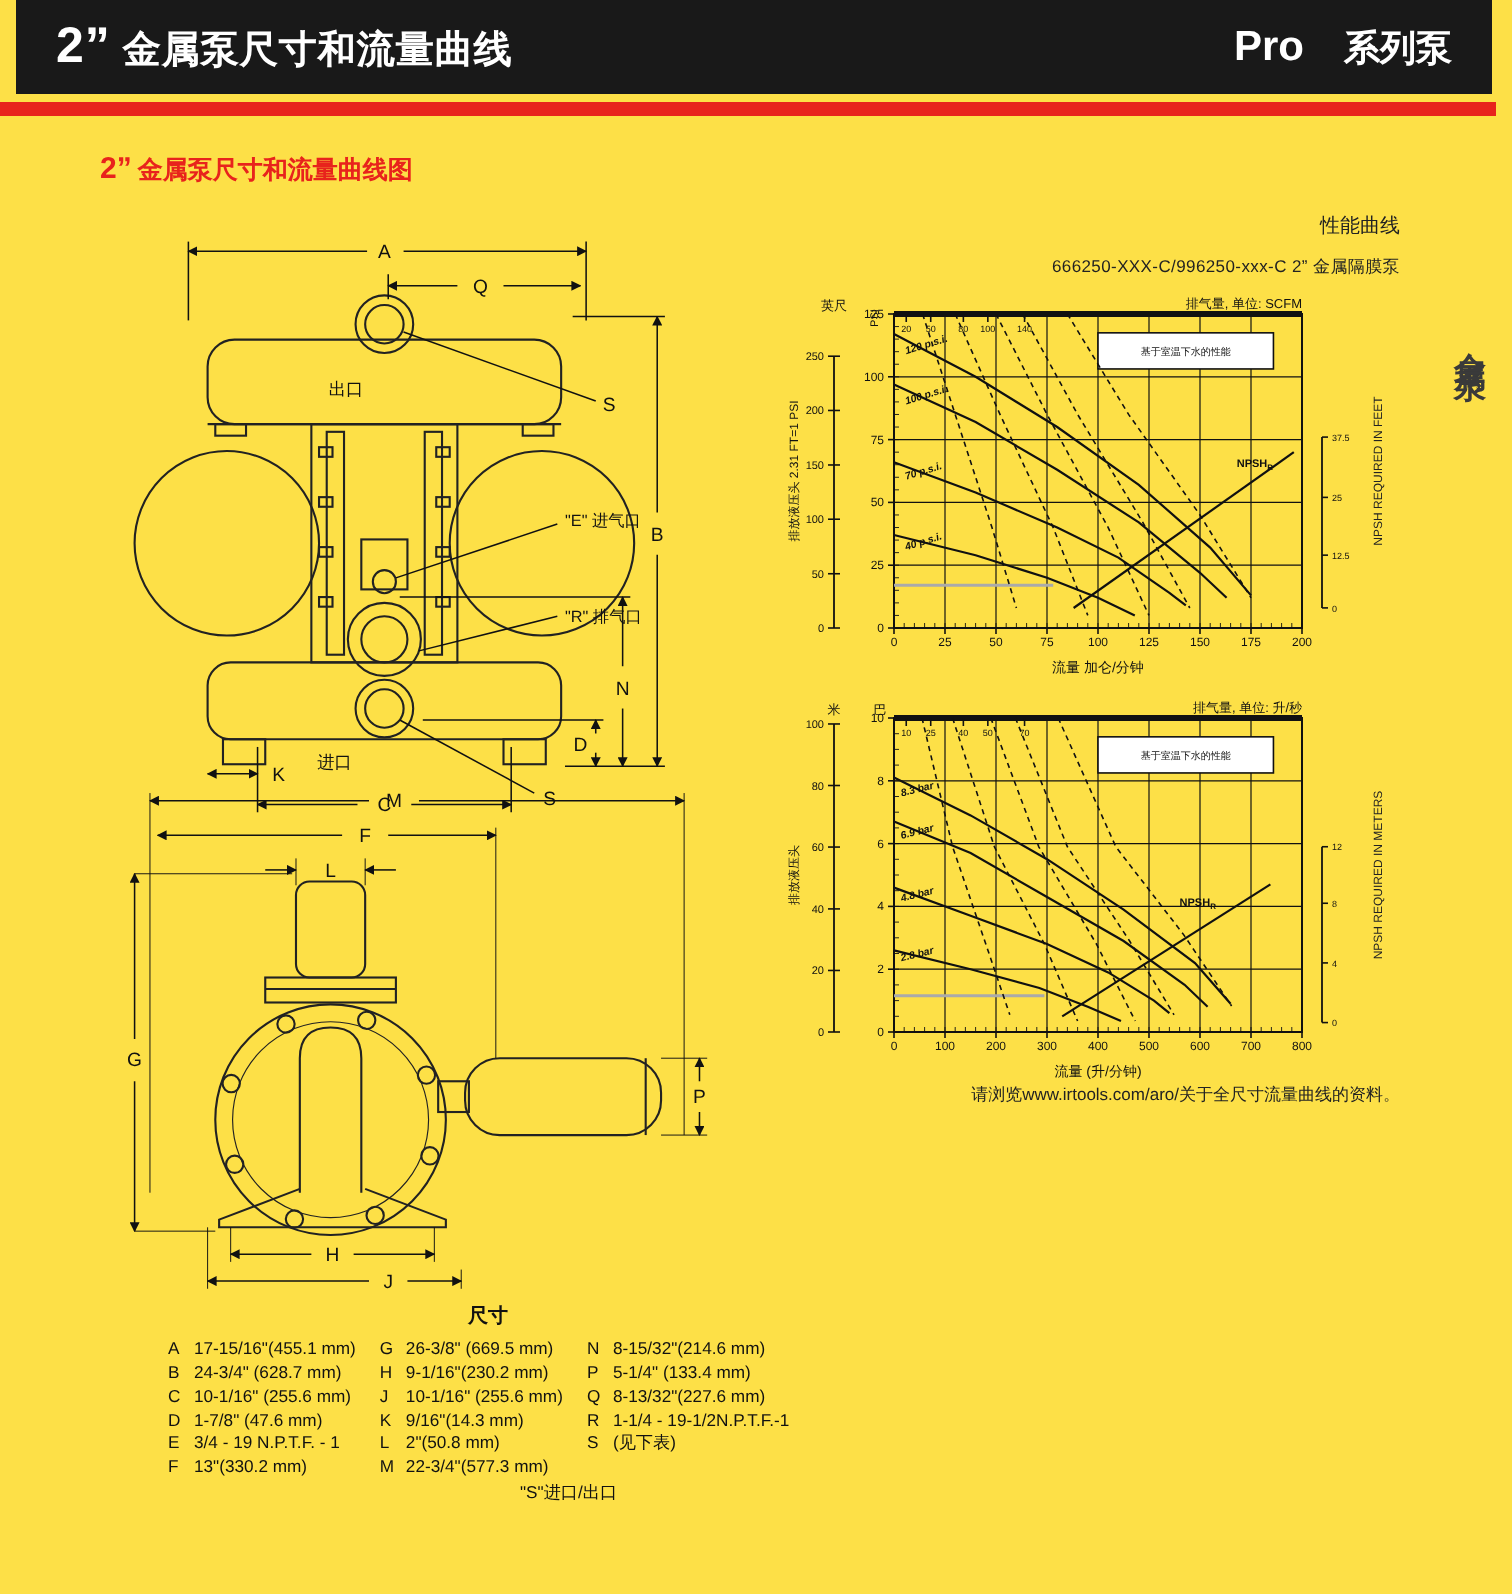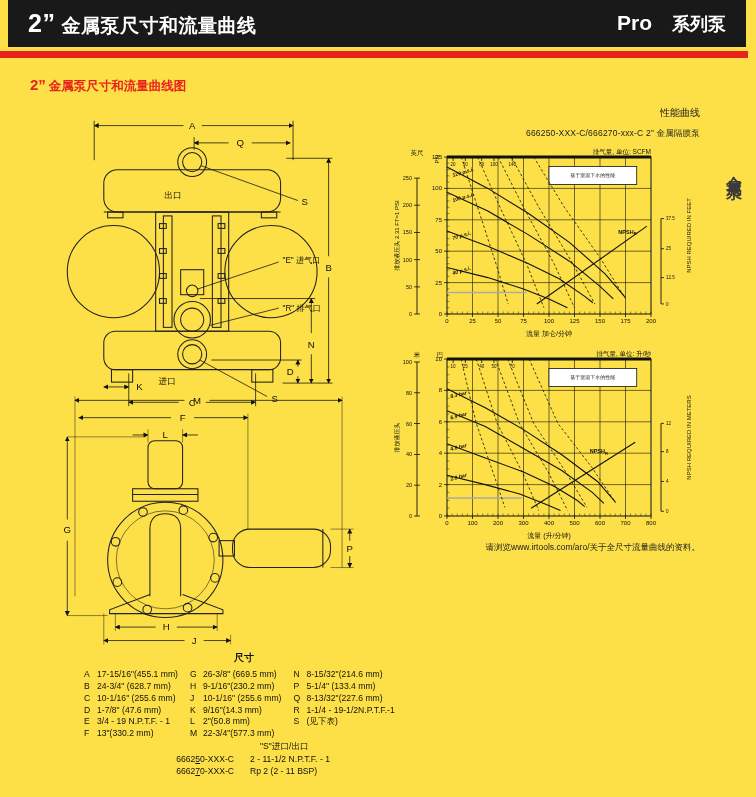--- a/index.html
+++ b/index.html
@@ -4,21 +4,21 @@
 <style>
   html,body{margin:0;padding:0;background:#f2f2f2}
   .page{position:relative;width:756px;height:797px;background:#fde047;font-family:"Liberation Sans",sans-serif;overflow:hidden}
   .hdr{position:absolute;left:8px;top:0;width:738px;height:47px;background:#191919;color:#fff;
        display:flex;align-items:center;justify-content:space-between;padding:0 20px;box-sizing:border-box}
   .hdr-left{font-weight:bold;font-size:19px;letter-spacing:.5px}
   .hdr-left .big{font-size:25px;margin-right:6px}
   .hdr-right{font-weight:bold;font-size:18px}
   .hdr-right .big{font-size:21px;margin-right:20px}
   .redbar{position:absolute;left:0;top:51px;width:748px;height:7px;background:#e8231c}
-  .subtitle{position:absolute;left:30px;top:76px;color:#e8231c;font-weight:bold;font-size:12.5px}
+  .subtitle{position:absolute;left:50px;top:76px;color:#e8231c;font-weight:bold;font-size:12.5px}
   .subtitle .big{font-size:15px;margin-right:3px}
   .side-tab{position:absolute;right:12px;top:163px;writing-mode:vertical-rl;font-size:16px;font-weight:bold;
             letter-spacing:5px;color:#3a3a3a}
   .diagram-wrap{position:absolute;left:48px;top:116px}
   .charts{position:absolute;left:388px;top:106px;width:312px;text-align:right;color:#222}
   .fig-title{font-size:10px;margin-bottom:8px}
   .fig-sub{font-size:8.5px;margin-bottom:4px;letter-spacing:.2px}
   svg.chart{display:block;margin:0 auto}
   svg text{font-family:"Liberation Sans",sans-serif}
   .footnote{font-size:8.5px;margin-top:0;color:#222}
@@ -193,21 +193,21 @@
       <text x="20" y="434">G</text>
       <text x="314" y="453.5">P</text>
       <text x="123" y="535.5">H</text>
       <text x="152" y="549.5">J</text>
     </g>
   </svg>
   </div>
 
   <div class="charts">
     <div class="fig-title">性能曲线</div>
-    <div class="fig-sub">666250-XXX-C/666270-xxx-C 2” 金属隔膜泵</div>
+    <div class="fig-sub">666250-XXX-C/996250-xxx-C 2” 金属隔膜泵</div>
     <svg class="chart" width="310" height="196" viewBox="0 0 310 196">
         <line x1="83.5" y1="13" x2="83.5" y2="170" stroke="#111" stroke-width="0.6"></line>
         <line x1="109" y1="13" x2="109" y2="170" stroke="#111" stroke-width="0.6"></line>
         <line x1="134.5" y1="13" x2="134.5" y2="170" stroke="#111" stroke-width="0.6"></line>
         <line x1="160" y1="13" x2="160" y2="170" stroke="#111" stroke-width="0.6"></line>
         <line x1="185.5" y1="13" x2="185.5" y2="170" stroke="#111" stroke-width="0.6"></line>
         <line x1="211" y1="13" x2="211" y2="170" stroke="#111" stroke-width="0.6"></line>
         <line x1="236.5" y1="13" x2="236.5" y2="170" stroke="#111" stroke-width="0.6"></line>
         <line x1="58" y1="138.6" x2="262" y2="138.6" stroke="#111" stroke-width="0.6"></line>
         <line x1="58" y1="107.19999999999999" x2="262" y2="107.19999999999999" stroke="#111" stroke-width="0.6"></line>
@@ -610,25 +610,15 @@
           <div class="dims-row">
             <span class="dk">S</span>
             <span class="dv">(见下表)</span>
           </div>
         </div>
       </div>
   </div>
 
   <div class="ports">
     <div class="ports-title">"S"进口/出口</div>
-    <div>
-        <div class="ports-row">
-          <span class="model">6662<u>5</u>0-XXX-C</span>
-          <span class="pval">2 - 11-1/2 N.P.T.F. - 1</span>
-        </div>
-        <div class="ports-row">
-          <span class="model">6662<u>7</u>0-XXX-C</span>
-          <span class="pval">Rp 2 (2 - 11 BSP)</span>
-        </div>
-      </div>
   </div>
 
 </div>
 
 </body></html>

